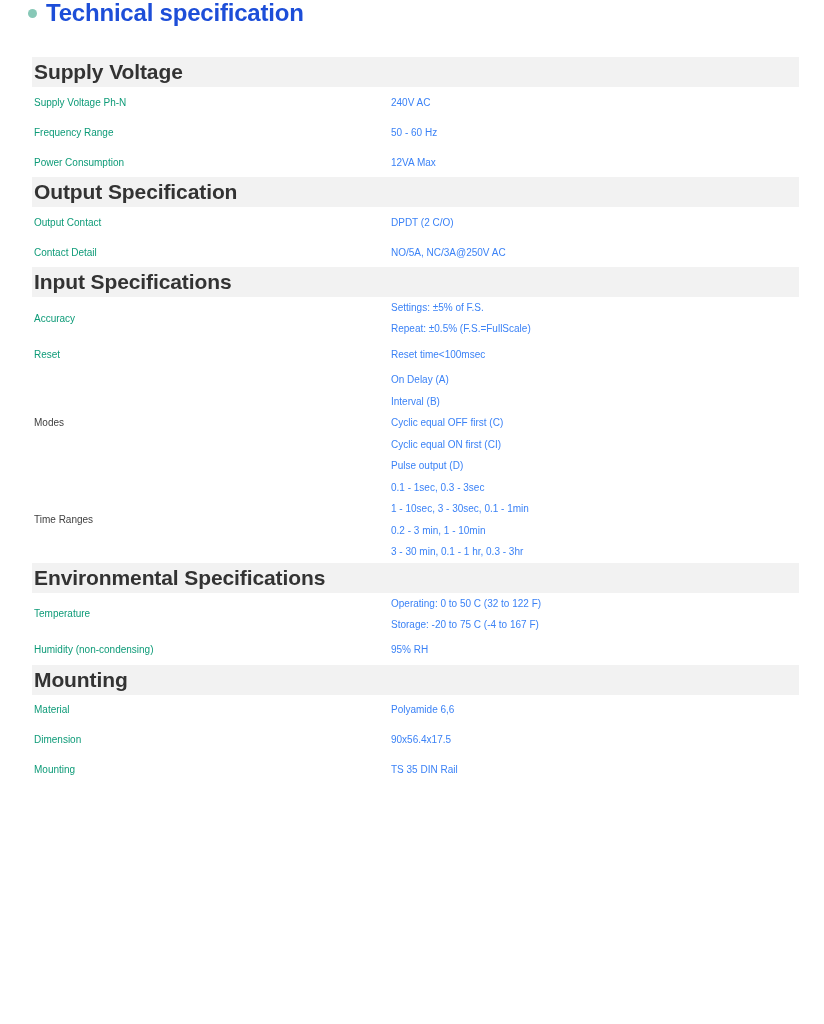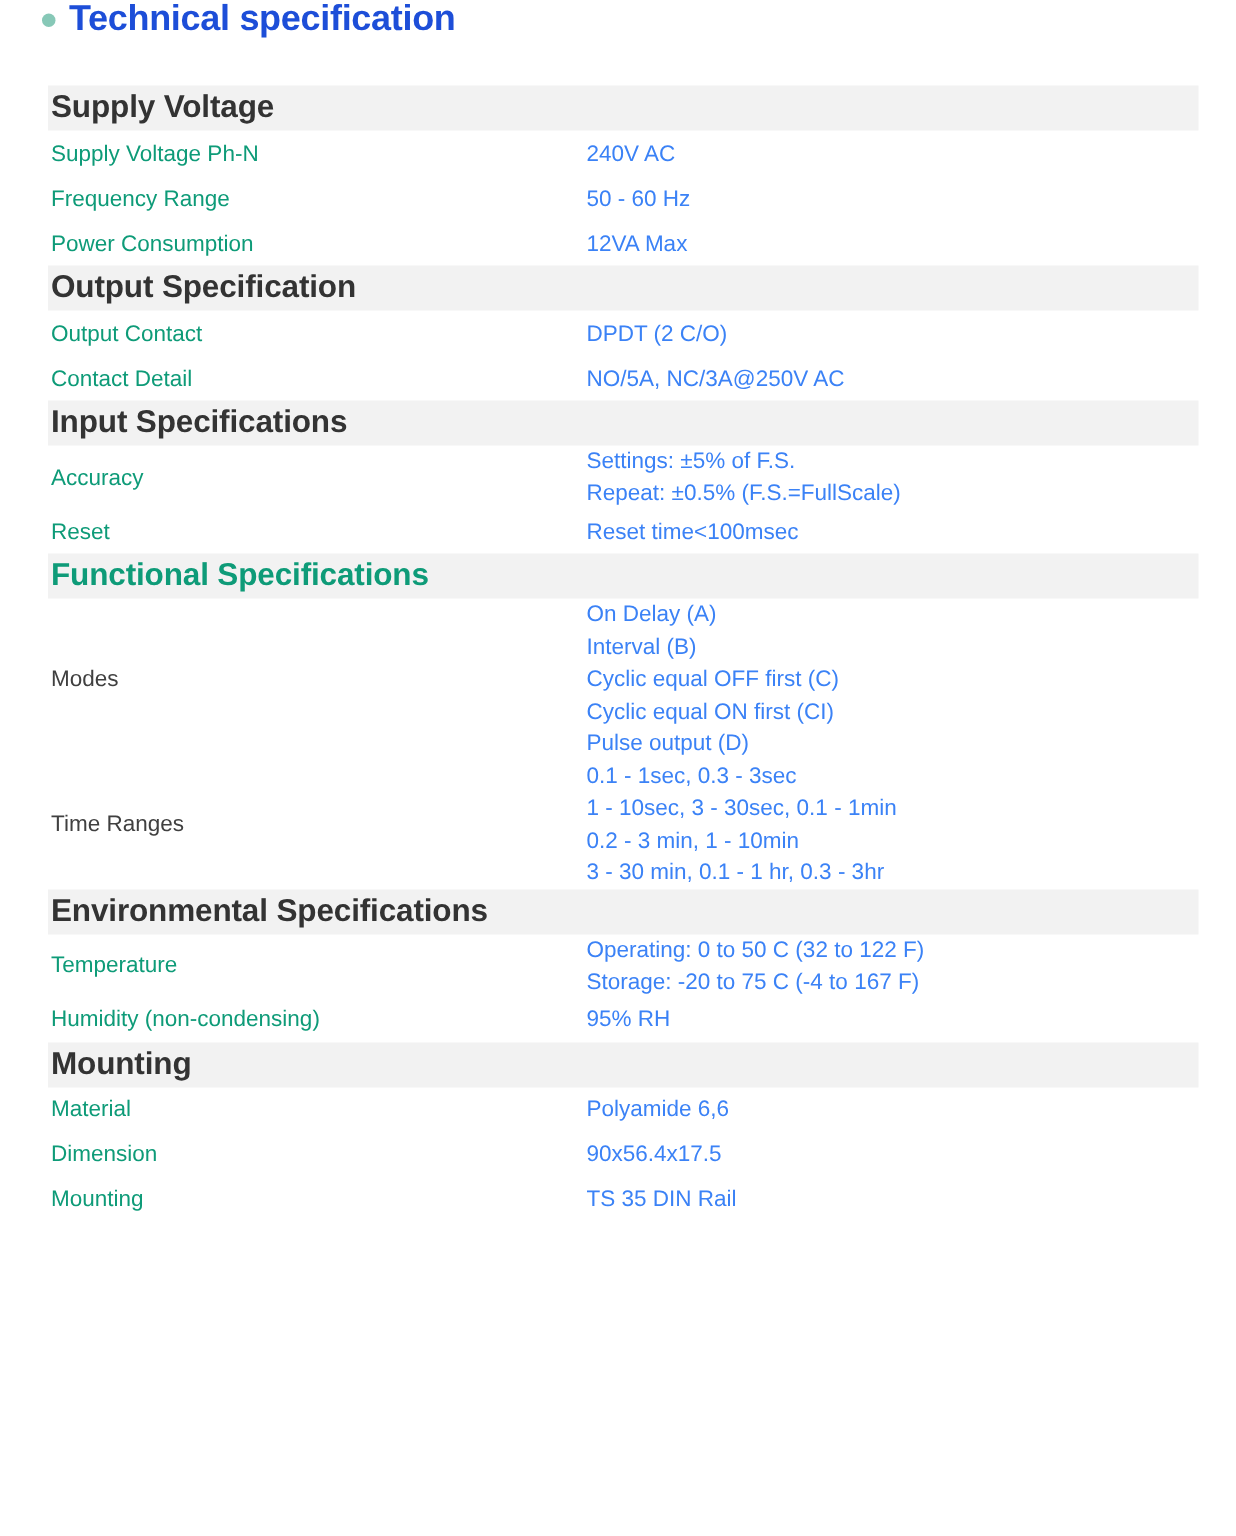--- a/index.html
+++ b/index.html
@@ -76,21 +76,21 @@
     padding-left: 2px;
     letter-spacing: -0.1px;
     vertical-align: middle;
   }
   tr.section-row.teal > td {
     color: #0e9b78;
   }
 
   
   tr.data-row > td {
-    font-size: 15px;
+    font-size: 10px;
     height: 30px;
     line-height: 21px;
     padding-left: 2px;
     vertical-align: middle;
   }
   tr.data-row > td.label {
     color: #0e9b78;
   }
   tr.data-row > td.label.plain {
     color: #404040;
@@ -170,23 +170,20 @@
           <td class="value">
             <span class="vline nowrap">Settings: ±5% of F.S.</span>
             <span class="vline nowrap">Repeat: ±0.5% (F.S.=FullScale)</span>
           </td>
         </tr>
         <tr class="data-row">
           <td class="label">Reset</td>
           <td class="value">
             <span class="vline nowrap">Reset time&lt;100msec</span>
           </td>
-        </tr>
-        <tr class="section-row teal">
-          <td colspan="2">Functional Specifications</td>
         </tr>
         <tr class="data-row tall">
           <td class="label plain">Modes</td>
           <td class="value tight">
             <span class="vline nowrap">On Delay (A)</span>
             <span class="vline nowrap">Interval (B)</span>
             <span class="vline nowrap">Cyclic equal OFF first (C)</span>
             <span class="vline nowrap">Cyclic equal ON first (CI)</span>
             <span class="vline nowrap">Pulse output (D)</span>
           </td>

